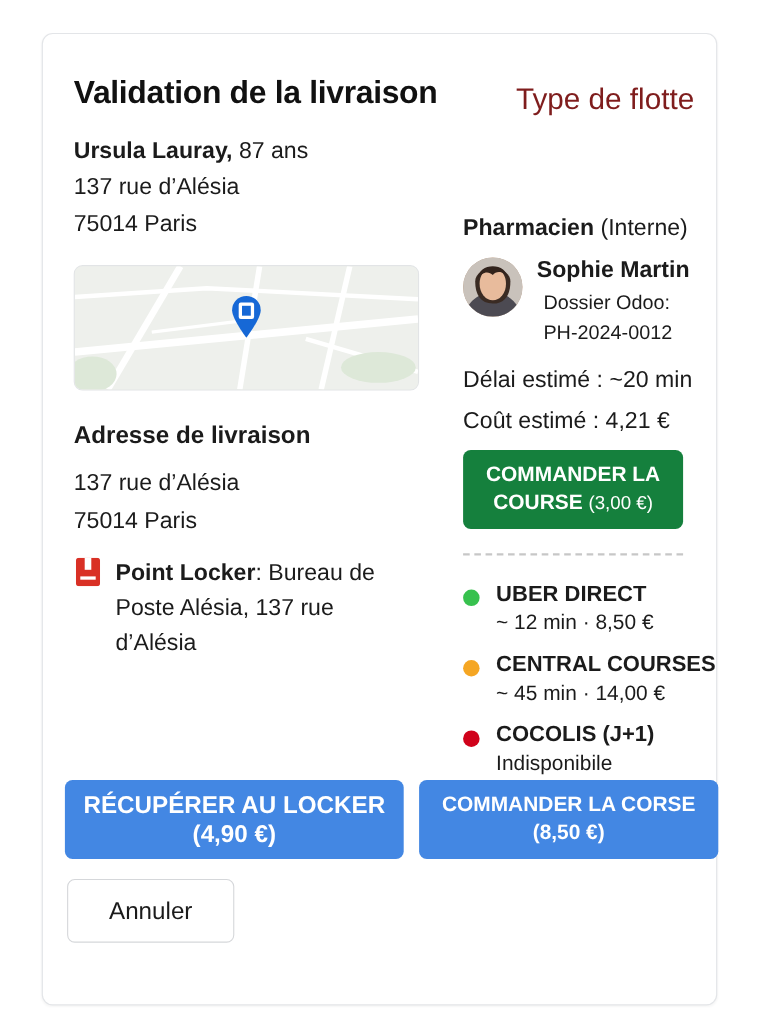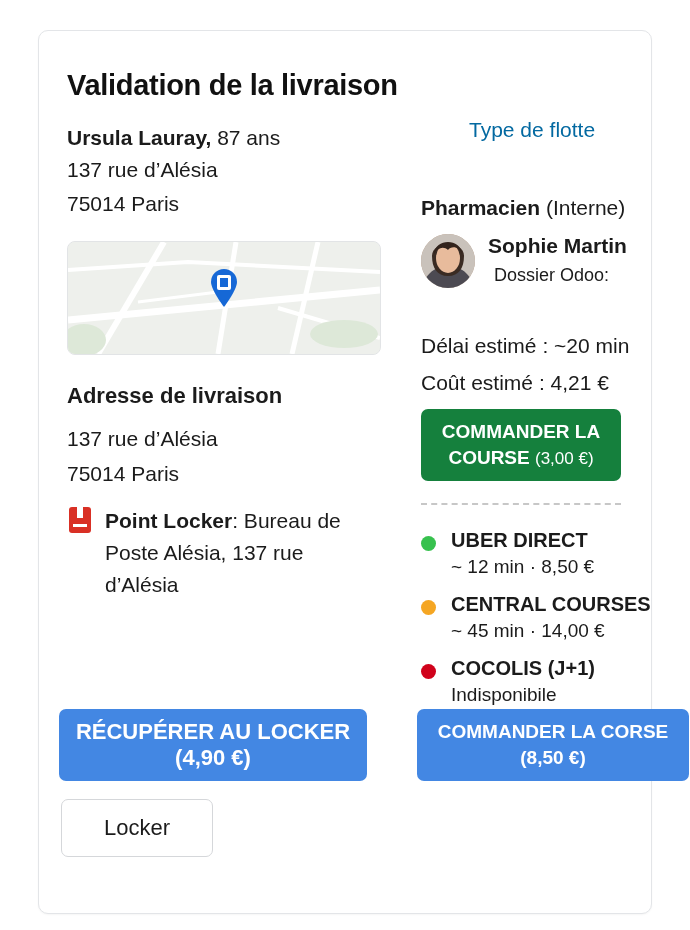--- a/index.html
+++ b/index.html
@@ -54,24 +54,23 @@
     font-size: 29px;
     font-weight: bold;
     letter-spacing: -0.3px;
     color: #111;
     white-space: nowrap;
   }
   .fleet-label {
     position: absolute;
     left: 430px;
     top: 44px;
-    font-size: 21px;
-    color: #0369a1;
-    white-space: nowrap;
-    margin-top: 43px;
+    font-size: 27px;
+    color: #7f1d1d;
+    white-space: nowrap;
   }
   .fleet-chip {
     position: absolute;
     left: 430px;
     top: 82px;
     width: 126px;
     height: 56px;
     background: #3a79d4;
     border-radius: 7px;
     display: flex;
@@ -306,21 +305,20 @@
     height: 72px;
     background: #4387e3;
     border: none;
     border-radius: 7px;
     color: #fff;
     font-family: "Liberation Sans", sans-serif;
     font-size: 19px;
     font-weight: bold;
     line-height: 26px;
     cursor: pointer;
-    margin-left: 36px;
   }
   .btn-cancel {
     position: absolute;
     left: 22px;
     top: 768px;
     width: 152px;
     height: 58px;
     background: #ffffff;
     border: 1px solid #d5d7da;
     border-radius: 7px;
@@ -396,20 +394,21 @@
           <rect width="54" height="54" fill="#c9c2bb"></rect>
           <path d="M0 54 C6 36 18 32 27 32 C36 32 48 36 54 54 Z" fill="#4c4a52"></path>
           <path d="M11 22 C11 6 43 6 43 22 C43 34 38 42 27 42 C16 42 11 34 11 22 Z" fill="#3a2b23"></path>
           <ellipse cx="27" cy="24" rx="12" ry="15" fill="#e8bb9c"></ellipse>
           <path d="M13 20 C14 4 40 4 41 20 C38 12 30 12 27 16 C23 12 17 13 13 20 Z" fill="#32231c"></path>
         </svg>
       </div>
       <div class="pharm-name">Sophie Martin</div>
       <div class="pharm-file">
         <span>Dossier Odoo:</span><br>
+        <span>PH-2024-0012</span>
       </div>
 
       <div class="eta">Délai estimé : ~20 min</div>
       <div class="cost">Coût estimé : 4,21 €</div>
 
       <button class="order-btn">
         <span>COMMANDER LA</span><br>
         <span>COURSE </span><span class="small">(3,00 €)</span>
       </button>
 
@@ -432,17 +431,17 @@
       </div>
 
       <button class="btn-locker">
         <span>RÉCUPÉRER AU LOCKER</span><br>
         <span>(4,90 €)</span>
       </button>
       <button class="btn-course">
         <span>COMMANDER LA CORSE</span><br>
         <span>(8,50 €)</span>
       </button>
-      <button class="btn-cancel">Locker</button>
+      <button class="btn-cancel">Annuler</button>
 
     </div>
   </div>
 </div>
 
 </body></html>

